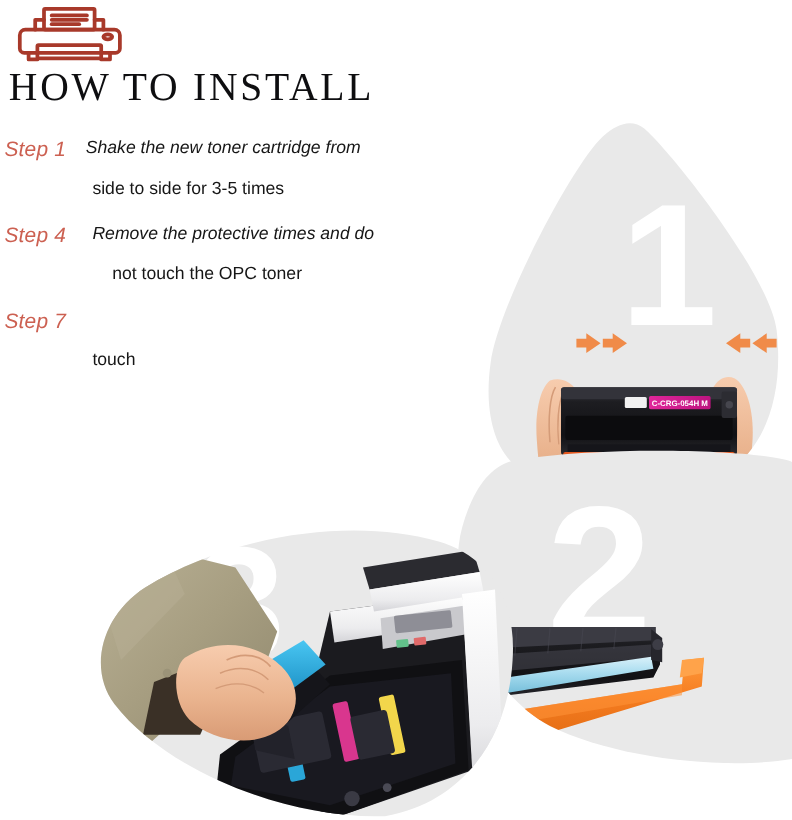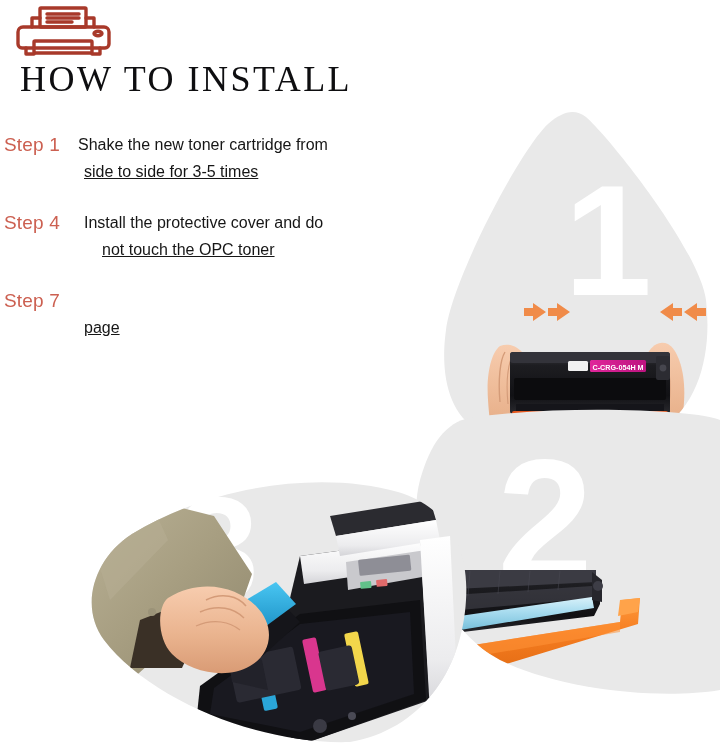--- a/index.html
+++ b/index.html
@@ -8,40 +8,40 @@
     font-family:"Liberation Sans", sans-serif;
     background:#ffffff;
   }
   .page{position:absolute;inset:0;width:720px;height:745px;background:#fff;overflow:hidden;}
 
   
   .printer-icon{position:absolute;left:12px;top:6px;width:110px;height:52px;}
 
   
   .title{
-    position:absolute;left:20px;top:58px;
+    position:absolute;left:8px;top:58px;
     font-family:"Liberation Serif", serif;
     font-size:36px;letter-spacing:2.5px;color:#0e0e10;
     white-space:nowrap;font-weight:400;
   }
 
   
   .steps{position:absolute;left:4px;top:126px;width:470px;}
   .step{margin-bottom:4px;}
-  .step-line{display:flex;align-items:center;min-height:37px;}
+  .step-line{display:flex;align-items:flex-start;min-height:37px;font-style:italic;}
   .step-label{
     color:#cc6051;font-size:19px;flex:0 0 auto;width:68px;
     font-family:"Liberation Sans", sans-serif;letter-spacing:.2px;
   }
   .step-text{
     color:#161616;font-size:16px;font-family:"Liberation Sans", sans-serif;
     white-space:nowrap;padding-left:6px;
   }
   .step-cont{padding-left:80px;min-height:37px;}
-  .step-cont .step-text{padding-left:0;text-decoration:underline;}
+  .step-cont .step-text{padding-left:0;}
   .s2 .step-text{padding-left:12px;}
   .s2 .step-cont{padding-left:86px;}
 
   
   .collage{position:absolute;inset:0;pointer-events:none;}
   .collage svg{position:absolute;left:0;top:0;}
 </style>
 </head>
 <body>
 
@@ -81,33 +81,33 @@
         <span class="step-text">Shake the new toner cartridge from</span>
       </div>
       <div class="step-cont">
         <span class="step-text">side to side for 3-5 times</span>
       </div>
     </div>
 
     <div class="step s2">
       <div class="step-line">
         <span class="step-label">Step 4</span>
-        <span class="step-text">Install the protective cover and do</span>
+        <span class="step-text">Remove the protective times and do</span>
       </div>
       <div class="step-cont">
         <span class="step-text">not touch the OPC toner</span>
       </div>
     </div>
 
     <div class="step s3">
       <div class="step-line">
         <span class="step-label">Step 7</span>
       </div>
       <div class="step-cont">
-        <span class="step-text">page</span>
+        <span class="step-text">touch</span>
       </div>
     </div>
 
   </div>
 
   <div class="collage">
     <svg width="720" height="745" viewBox="0 0 720 745">
       <defs>
         <linearGradient id="skin" x1="0" y1="0" x2="0" y2="1">
           <stop offset="0%" stop-color="#f7ccae"></stop>

